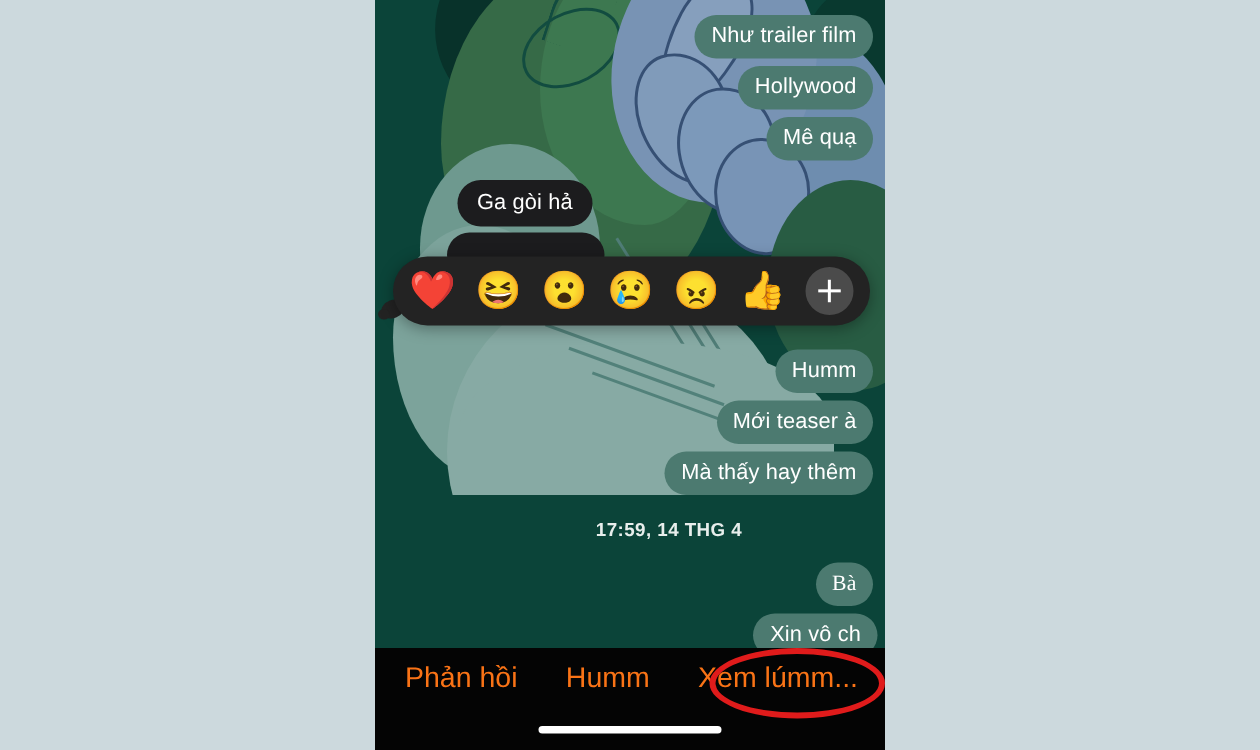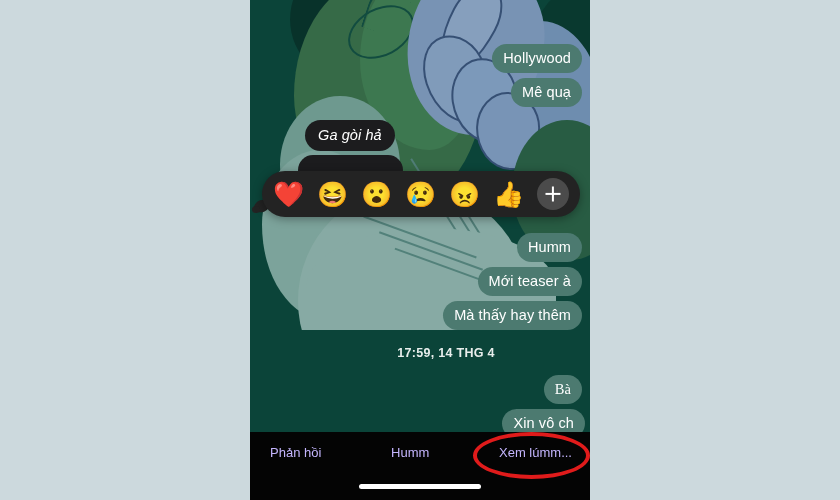--- a/index.html
+++ b/index.html
@@ -305,22 +305,22 @@
     position: absolute;
     left: 0; top: 432px;
     width: 340px; height: 68px;
     background: #040404;
     display: flex;
     align-items: flex-start;
     justify-content: space-between;
     padding: 11px 14px 0 14px;
   }
   .action {
-    color: #c4b5fd;
-    font-size: 13px;
+    color: #f97316;
+    font-size: 19px;
     line-height: 20px;
     cursor: pointer;
     white-space: nowrap;
   }
   #action-reply { padding-left: 6px; }
   #action-more  { padding-right: 4px; }
 
   #home-indicator {
     position: absolute;
     left: 50%; top: 484px;
@@ -371,24 +371,25 @@
       <div class="wp wp-lowerteal"></div>
       <div class="wp wp-teal-stripe"></div>
       <div class="wp wp-teal-stripe2"></div>
       <div class="wp wp-teal-stripe3"></div>
       <div class="wp wp-lowerdark"></div>
     </div>
 
     <div id="dim"></div>
 
     <div class="msgs">
+      <div class="bubble out" style="top:10px;  right:8px;">Như trailer film</div>
       <div class="bubble out" style="top:44px;  right:8px;">Hollywood</div>
       <div class="bubble out" style="top:78px;  right:8px;">Mê quạ</div>
 
-      <div class="bubble in" style="top:120px; left:55px; padding:6px 13px 7px 13px;font-style:italic;">Ga gòi hả</div>
+      <div class="bubble in" style="top:120px; left:55px; padding:6px 13px 7px 13px;">Ga gòi hả</div>
 
       <div class="bubble in" style="top:155px; left:48px; width:105px; height:30px;"></div>
 
       <div class="bubble out" style="top:233px; right:8px;">Humm</div>
       <div class="bubble out" style="top:267px; right:8px;">Mới teaser à</div>
       <div class="bubble out" style="top:301px; right:8px;">Mà thấy hay thêm</div>
 
       <div class="bubble out" style="top:375px; right:8px;font-family:Liberation Serif, serif;">Bà</div>
       <div class="bubble out" style="top:409px; right:5px;">Xin vô ch</div>
     </div>

